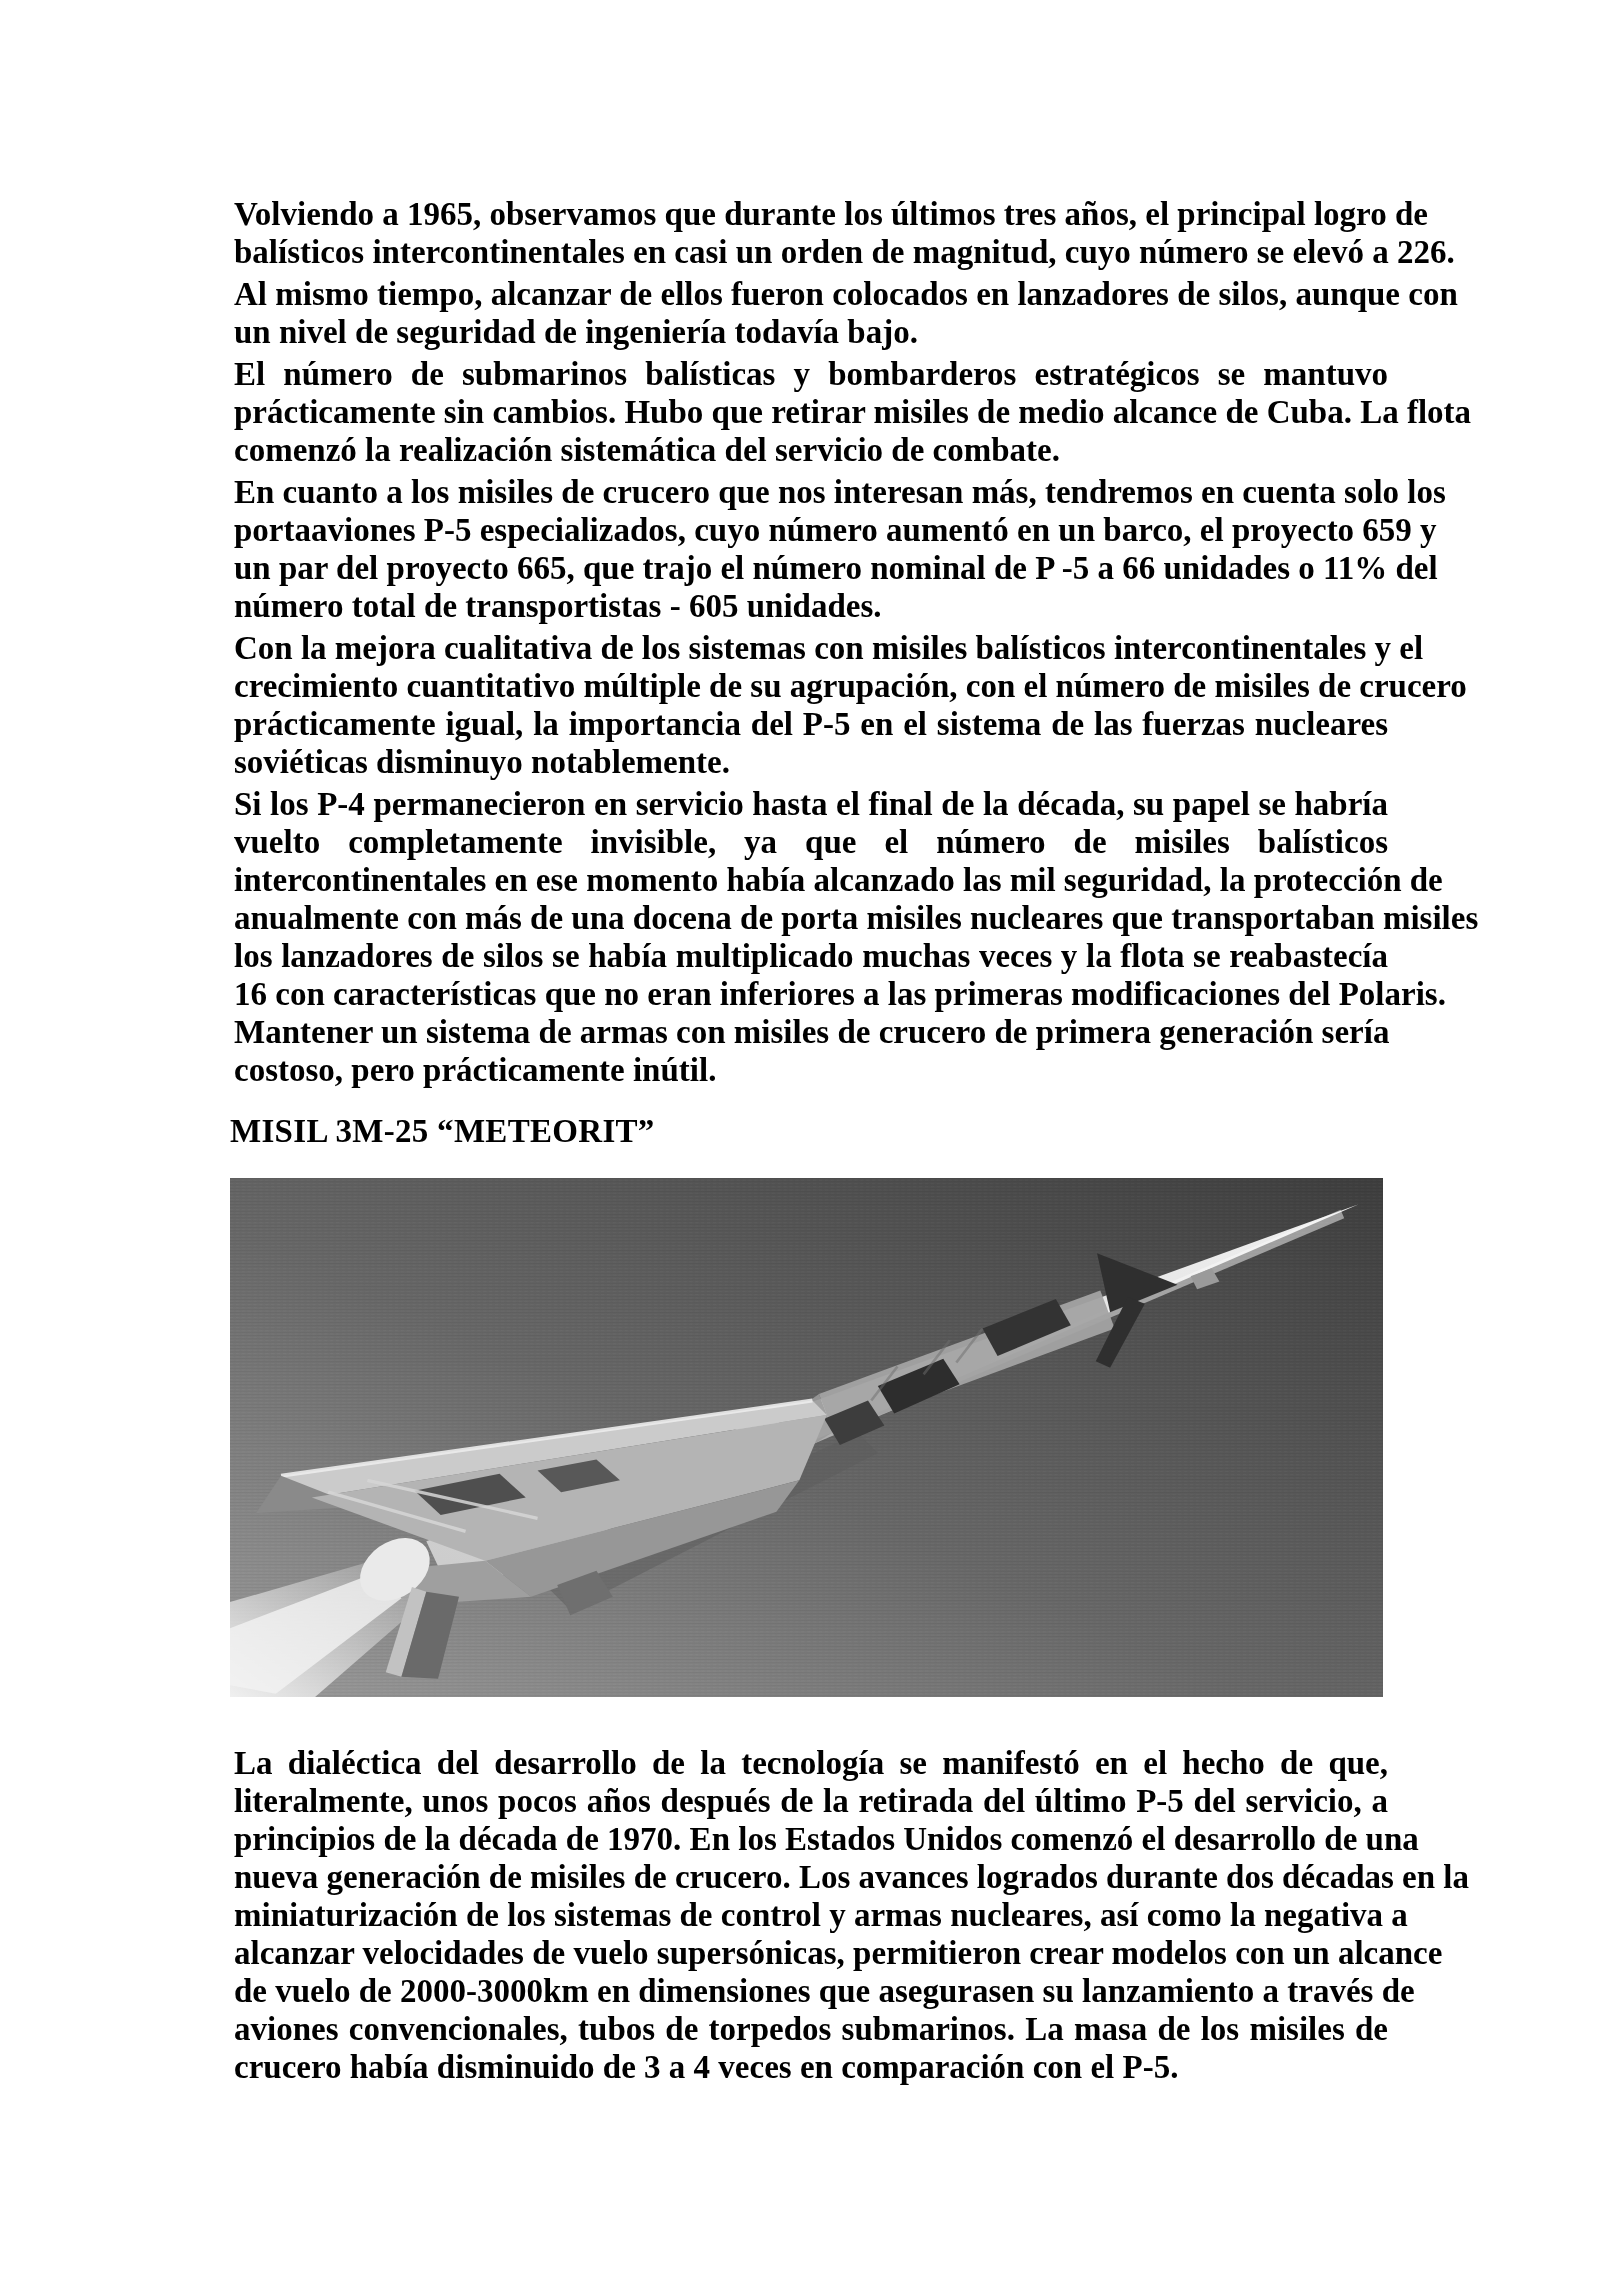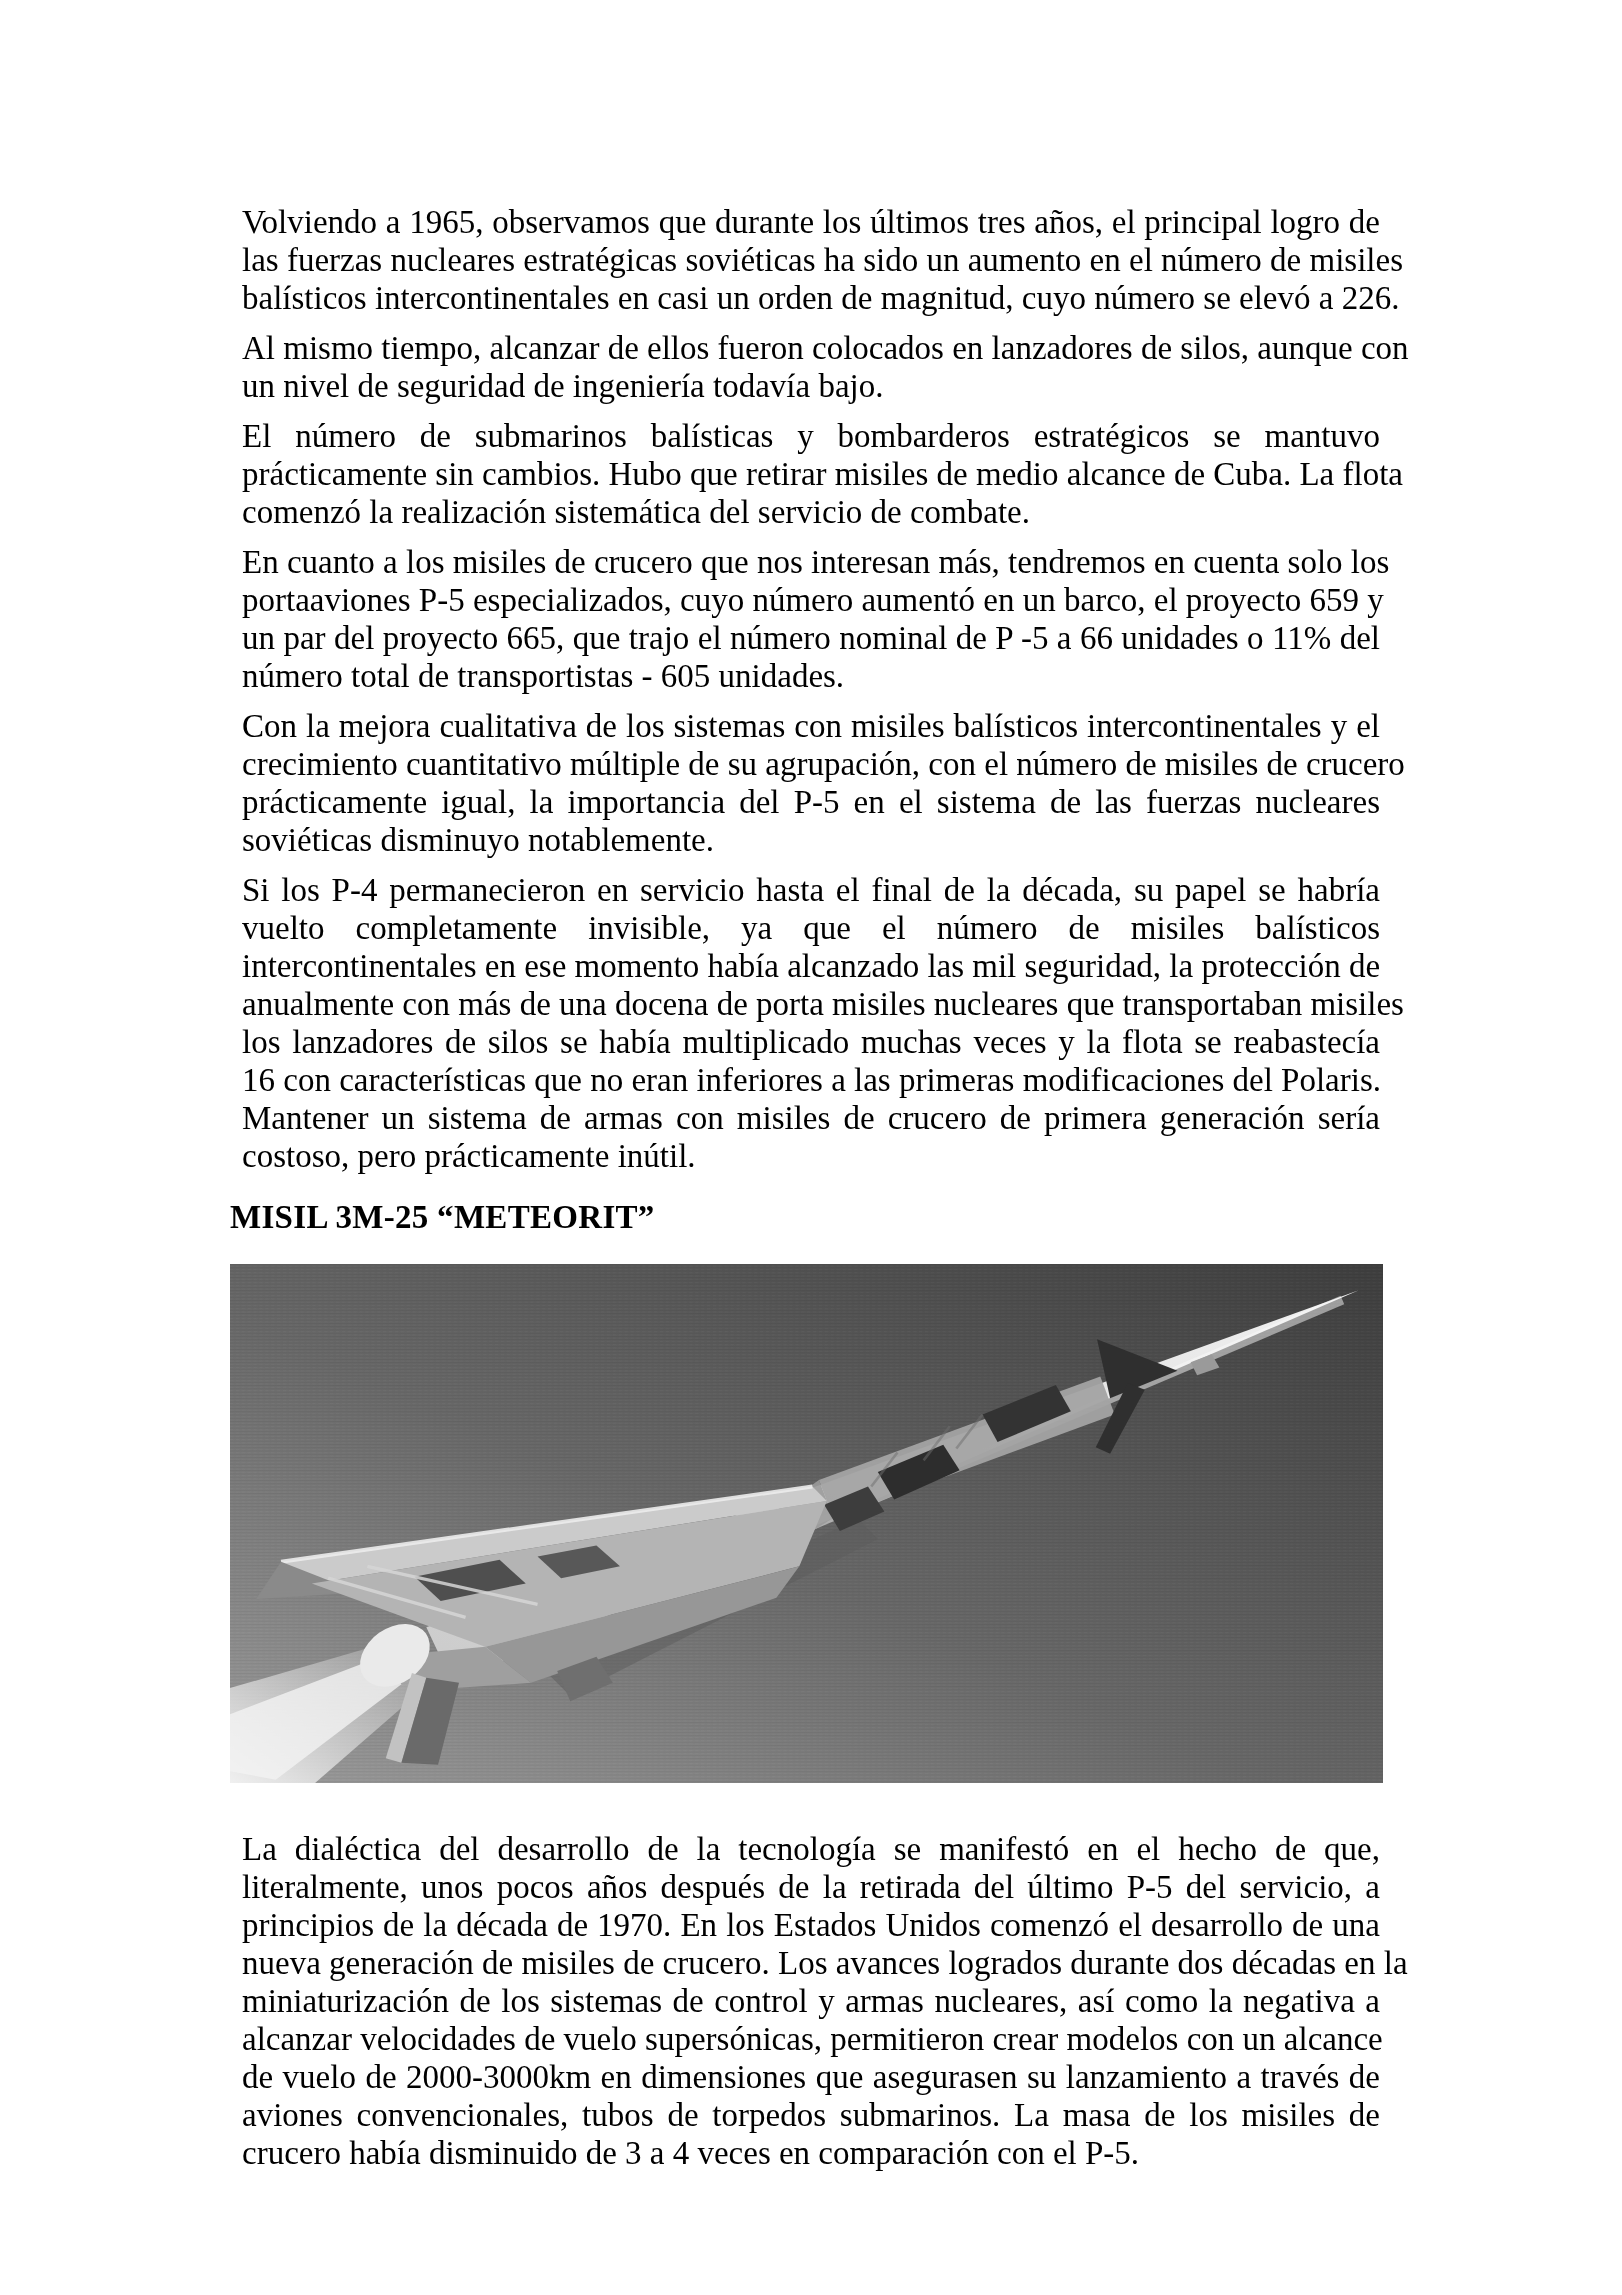--- a/index.html
+++ b/index.html
@@ -9,21 +9,21 @@
     height: 2295px;
     box-sizing: border-box;
     padding: 191px 231px 0 230px;
     background: #ffffff;
     color: #000000;
     font-family: "Liberation Serif", "DejaVu Serif", serif;
     font-size: 33px;
     line-height: 38px;
     overflow: hidden;
   }
-  .para { margin: 12px; }
+  .para { margin: 4px; font-weight: bold; }
   .line {
     text-align: justify;
     text-align-last: justify;
     white-space: nowrap;
   }
   .line.last { text-align-last: left; }
   .heading {
     font-size: 33px;
     line-height: 38px;
     font-weight: 700;
@@ -38,21 +38,20 @@
   .photo svg { display: block; width: 1153px; height: 519px; }
   .closing { margin-top: 47px; }
 </style>
 </head>
 <body>
 
 <div class="page">
 
   <div class="para">
       <div class="line">Volviendo a 1965, observamos que durante los últimos tres años, el principal logro de</div>
-      <div class="line">las fuerzas nucleares estratégicas soviéticas ha sido un aumento en el número de misiles</div>
       <div class="line last">balísticos intercontinentales en casi un orden de magnitud, cuyo número se elevó a 226.</div>
     </div>
   <div class="para">
       <div class="line">Al mismo tiempo, alcanzar de ellos fueron colocados en lanzadores de silos, aunque con</div>
       <div class="line last">un nivel de seguridad de ingeniería todavía bajo.</div>
     </div>
   <div class="para">
       <div class="line">El número de submarinos balísticas y bombarderos estratégicos se mantuvo</div>
       <div class="line">prácticamente sin cambios. Hubo que retirar misiles de medio alcance de Cuba. La flota</div>
       <div class="line last">comenzó la realización sistemática del servicio de combate.</div>

